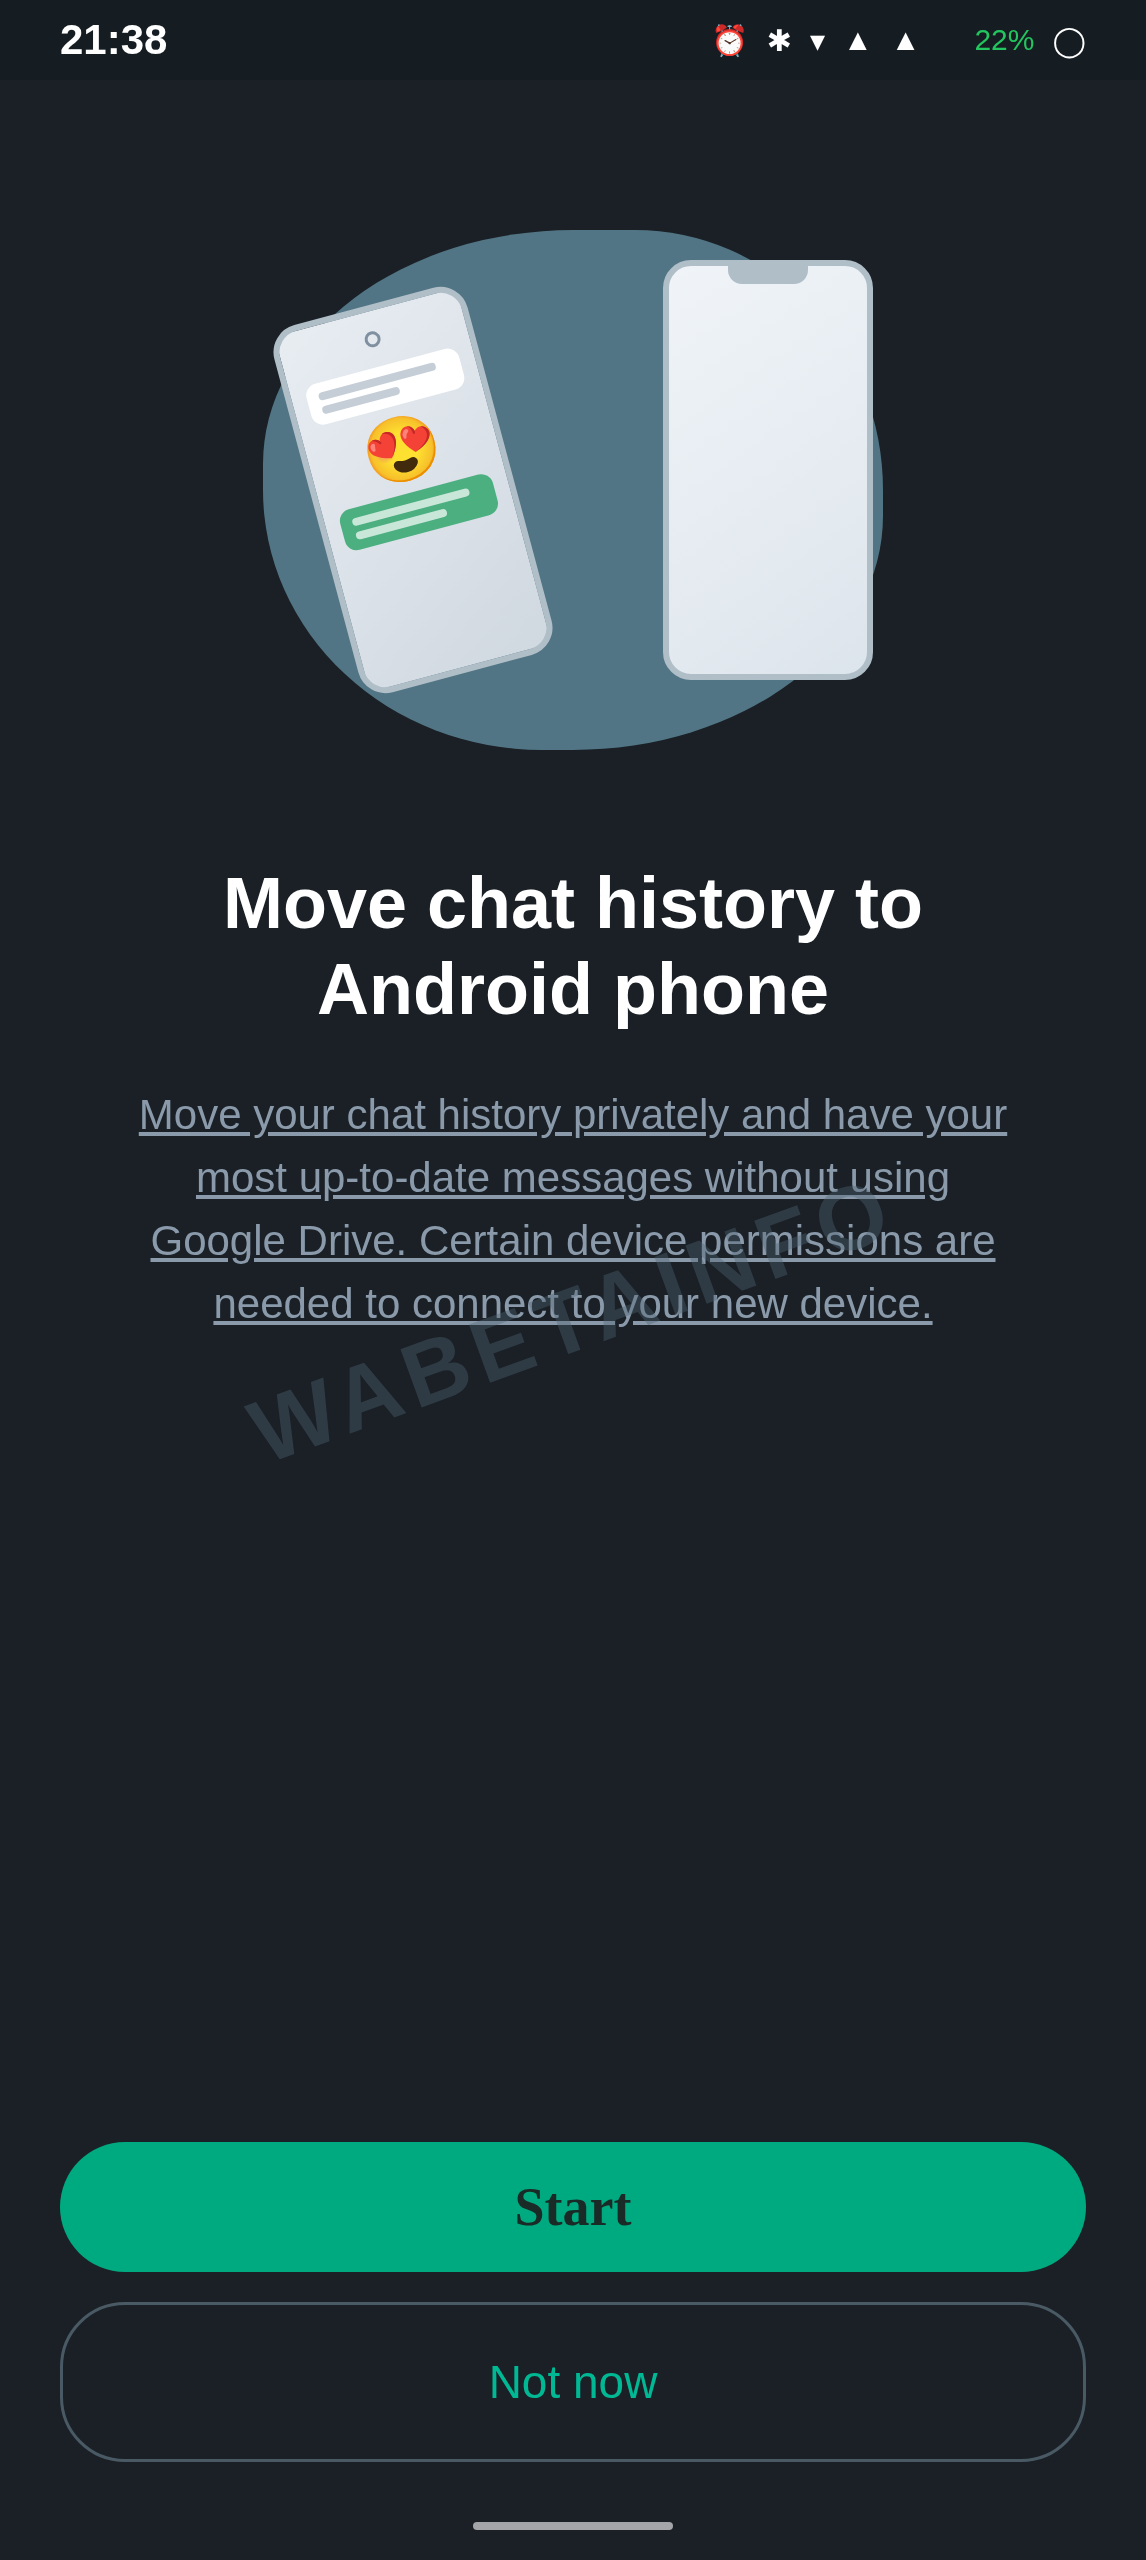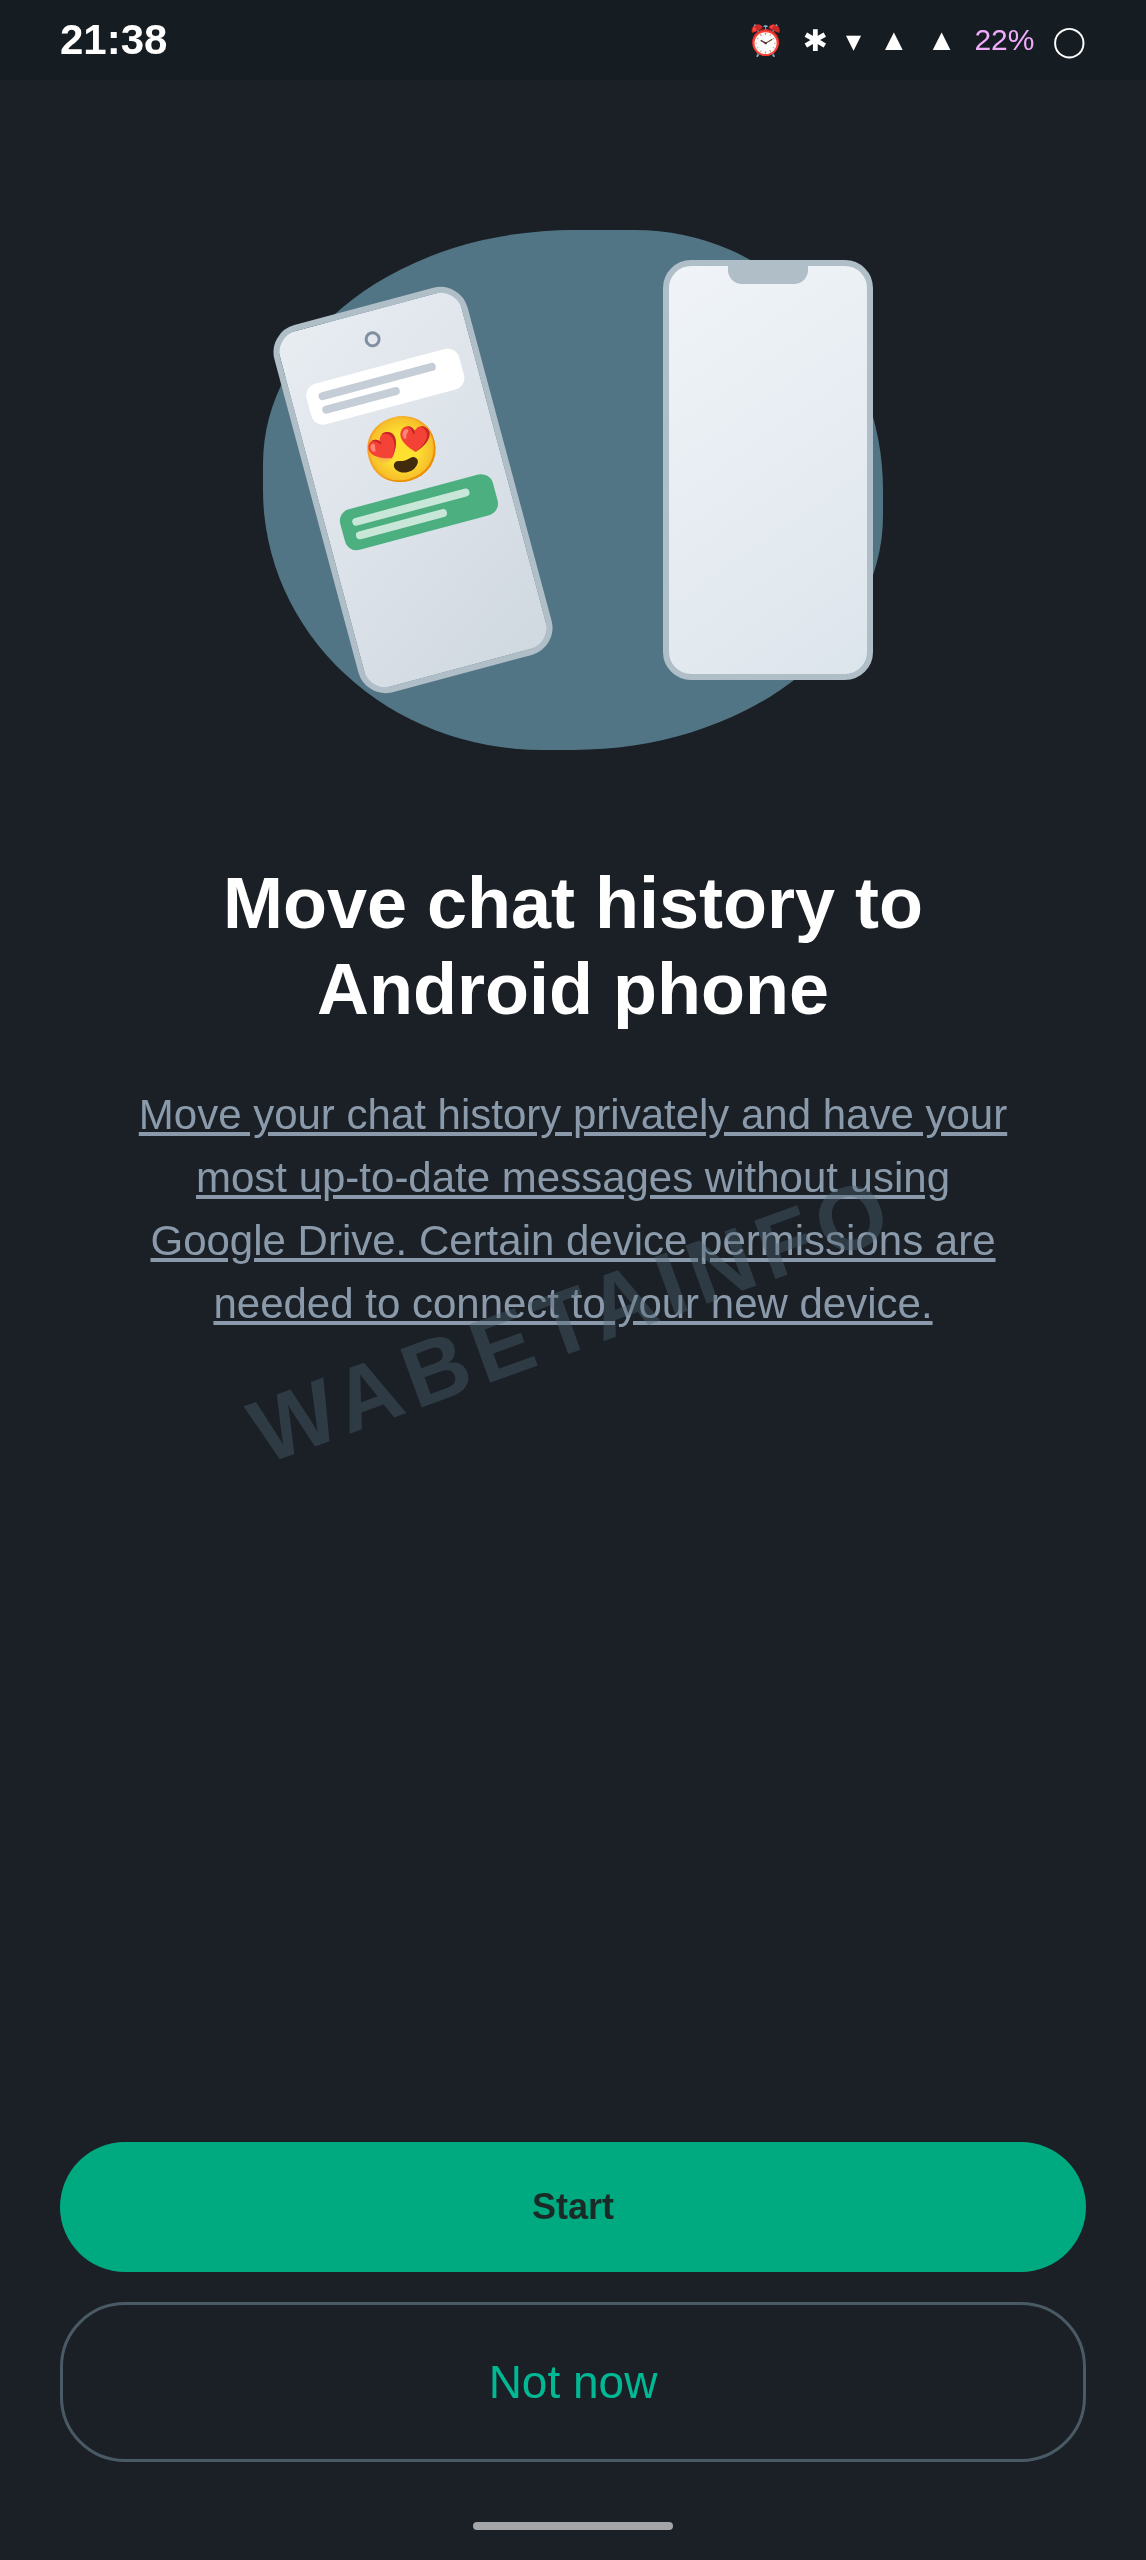--- a/index.html
+++ b/index.html
@@ -44,21 +44,22 @@
       color: #ffffff;
       font-size: 30px;
     }
 
     .status-icons span {
       font-size: 30px;
     }
 
     .battery-text {
       font-size: 28px;
-      color: #f0abfc;
+      color: #22c55e;
+      margin-left: 36px;
     }
 
     
     .main-content {
       flex: 1;
       display: flex;
       flex-direction: column;
       align-items: center;
       padding: 60px 80px 50px;
     }
@@ -283,26 +284,27 @@
       flex-shrink: 0;
     }
 
     .btn-start {
       width: 100%;
       height: 130px;
       background: #00aa80;
       border: none;
       border-radius: 65px;
       color: #1a2a26;
-      font-size: 36px;
+      font-size: 54px;
       font-weight: 600;
       cursor: pointer;
       display: flex;
       align-items: center;
       justify-content: center;
+      font-family: Liberation Serif, serif;
     }
 
     .btn-not-now {
       width: 100%;
       height: 160px;
       background: transparent;
       border: 3px solid #4a5a65;
       border-radius: 65px;
       color: #00b894;
       font-size: 46px;

